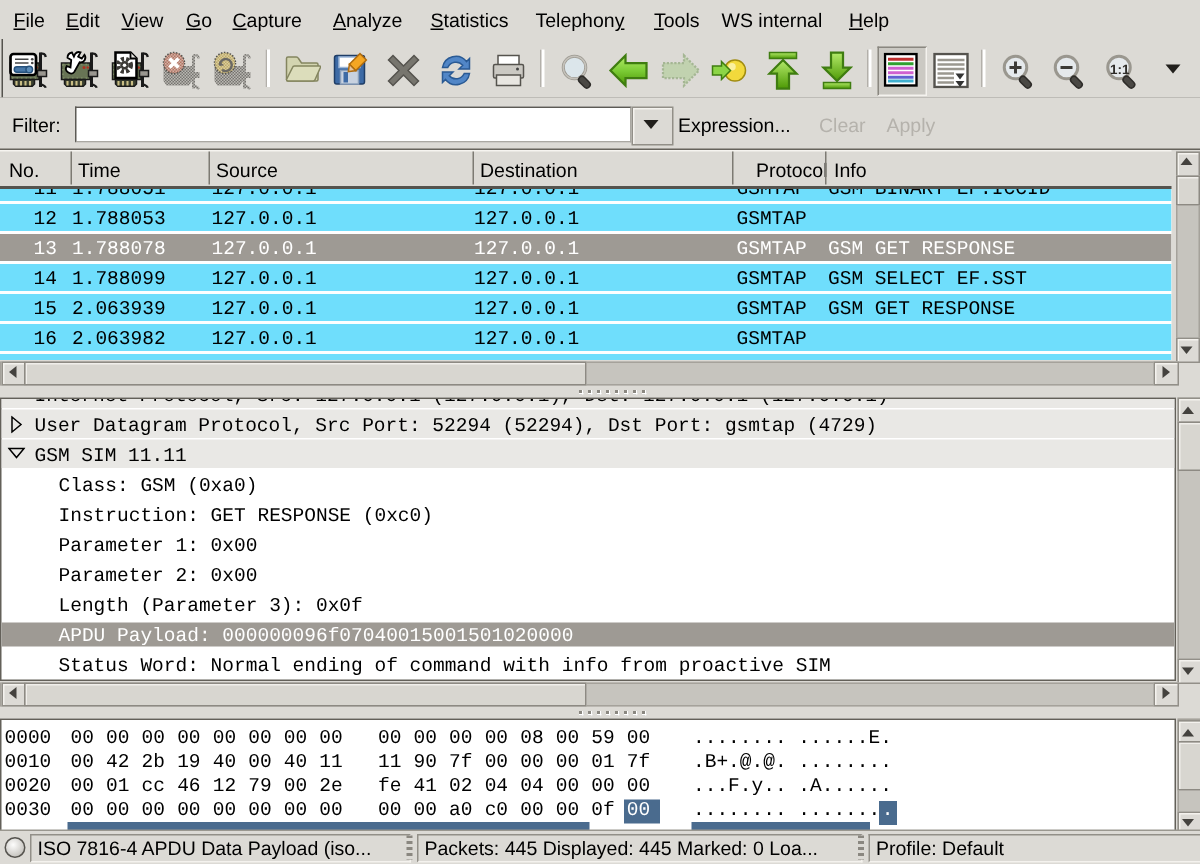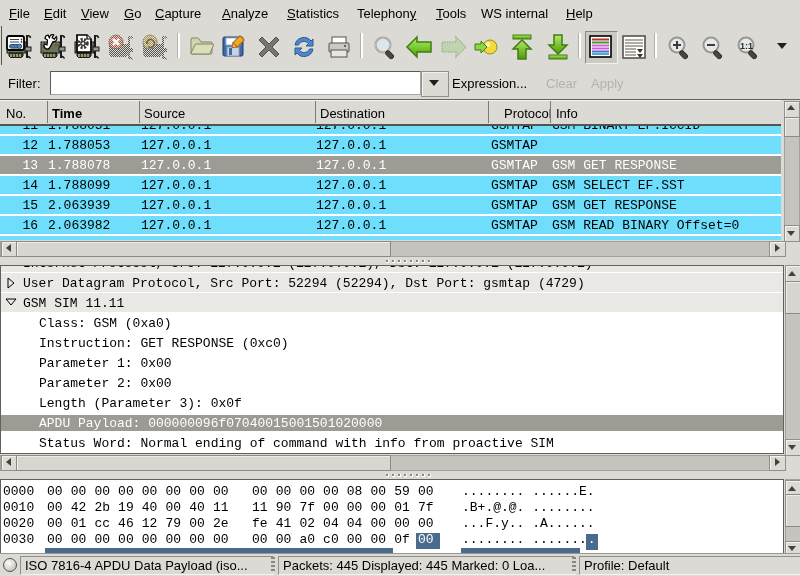--- a/index.html
+++ b/index.html
@@ -353,21 +353,21 @@
 <div class="abs" style="top:76px;left:8px;">Filter:</div>
 <div class="abs" style="left:50px;top:71px;width:369px;height:22px;background:#fff;border:1px solid #5c5a55;border-bottom-color:#aaa8a2;border-right-color:#aaa8a2;"></div>
 <div class="abs" style="left:421px;top:71px;width:26px;height:24px;background:#dcdad5;border:1px solid #928f88;box-shadow:inset 1px 1px 0 #f4f2ee;"></div>
 <div class="arr" style="left:429px;top:80px;border-left:5px solid transparent;border-right:5px solid transparent;border-top:6px solid #211f1c;"></div>
 <div class="abs" style="top:76px;left:452px;">Expression...</div>
 <div class="abs" style="top:76px;left:546px;color:#b5b2ac;">Clear</div>
 <div class="abs" style="top:76px;left:591px;color:#b5b2ac;">Apply</div>
 
 <div class="abs" style="left:0;top:100px;width:781px;height:26px;background:#dcdad5;border-top:1px solid #f6f4f0;border-bottom:2px solid #55534e;box-sizing:border-box;"></div>
 <div class="abs" style="top:106px;left:6px;">No.</div>
-<div class="abs" style="top:106px;left:52px;font-weight:bold;">Time</div>
+<div class="abs" style="top:106px;left:52px;">Time</div>
 <div class="abs" style="top:106px;left:144px;">Source</div>
 <div class="abs" style="top:106px;left:320px;">Destination</div>
 <div class="abs" style="top:106px;left:504px;">Protocol</div>
 <div class="abs" style="top:106px;left:556px;">Info</div>
 <div class="abs" style="left:47px;top:101px;width:1px;height:22px;background:#7d7a73;"></div>
 <div class="abs" style="left:139px;top:101px;width:1px;height:22px;background:#7d7a73;"></div>
 <div class="abs" style="left:315px;top:101px;width:1px;height:22px;background:#7d7a73;"></div>
 <div class="abs" style="left:488px;top:101px;width:1px;height:22px;background:#7d7a73;"></div>
 <div class="abs" style="left:550px;top:101px;width:1px;height:22px;background:#7d7a73;"></div>
 
@@ -411,21 +411,20 @@
         <span class="mono" style="position:absolute;left:316px;top:2px;">127.0.0.1</span>
         <span class="mono" style="position:absolute;left:491px;top:2px;">GSMTAP</span>
         <span class="mono" style="position:absolute;left:552px;top:2px;">GSM GET RESPONSE</span>
       </div>
       <div style="position:absolute;left:0;top:90px;width:781px;height:18px;background:#6fdefc;color:#000;">
         <span class="mono" style="position:absolute;left:0;top:2px;width:38px;display:inline-block;text-align:right;">16</span>
         <span class="mono" style="position:absolute;left:48px;top:2px;">2.063982</span>
         <span class="mono" style="position:absolute;left:141px;top:2px;">127.0.0.1</span>
         <span class="mono" style="position:absolute;left:316px;top:2px;">127.0.0.1</span>
         <span class="mono" style="position:absolute;left:491px;top:2px;">GSMTAP</span>
-        <span class="mono" style="position:absolute;left:552px;top:2px;">GSM READ BINARY Offset=0</span>
       </div>
       <div style="position:absolute;left:0;top:110px;width:781px;height:18px;background:#6fdefc;color:#000;"></div>
     </div>
 </div>
 
 <div class="trough" style="left:784px;top:101px;width:14px;height:139px;"></div>
 <div class="sbtn" style="left:784px;top:101px;width:14px;height:15px;"></div>
 <div class="arr" style="left:787px;top:105px;border-left:4px solid transparent;border-right:4px solid transparent;border-bottom:5px solid #44423e;"></div>
 <div class="thumb" style="left:784px;top:117px;width:14px;height:18px;"></div>
 <div class="sbtn" style="left:784px;top:225px;width:14px;height:15px;"></div>

